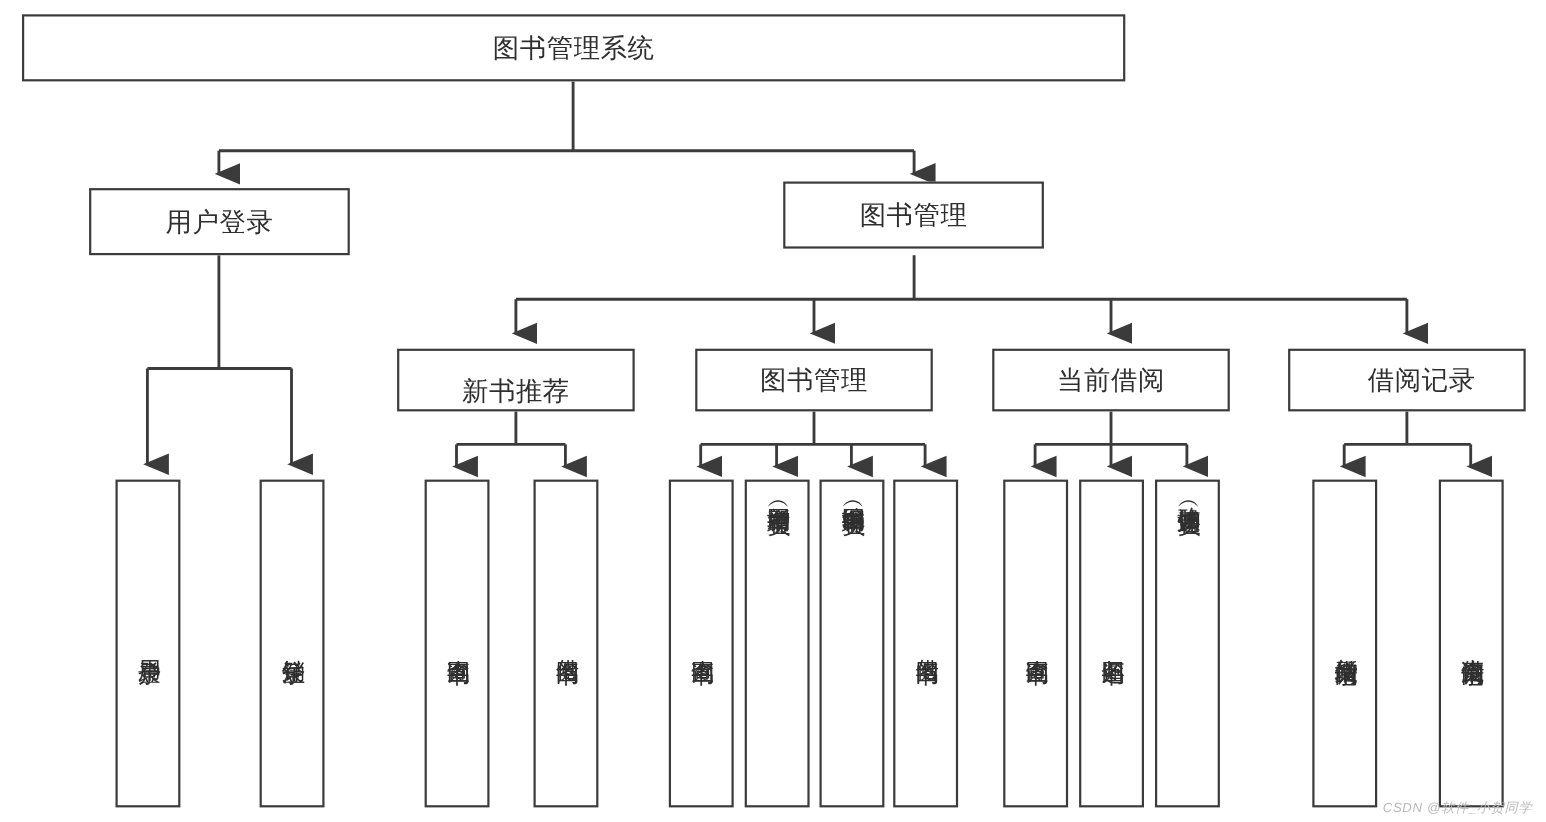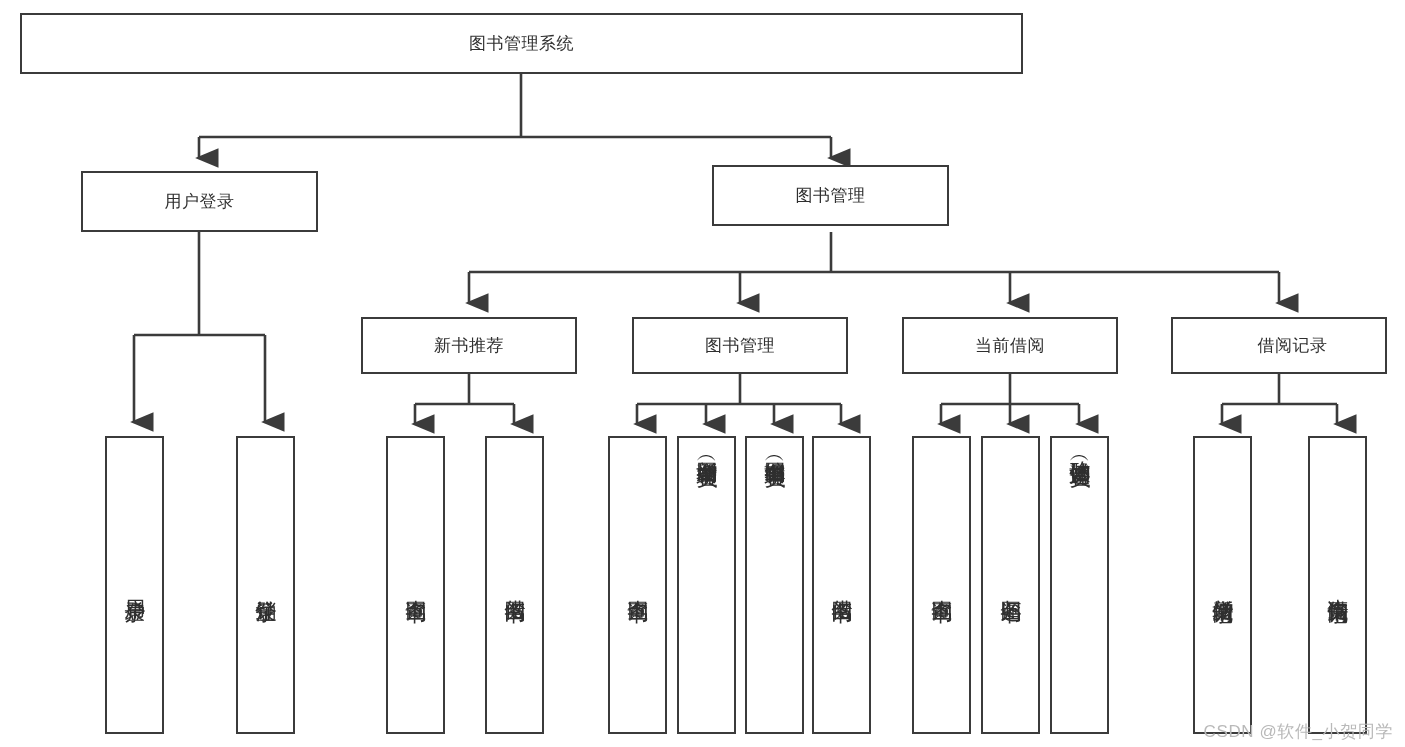--- a/index.html
+++ b/index.html
@@ -29,21 +29,21 @@
     position: absolute;
     box-sizing: border-box;
     background: #ffffff;
     border: 2.4px solid #3b3b3b;
     display: flex;
     align-items: center;
     justify-content: center;
     color: #2f2f2f;
   }
   .node.horiz {
-    font-size: 17px;
+    font-size: 24px;
     letter-spacing: 0.5px;
   }
   .node.vert {
     writing-mode: vertical-rl;
     text-orientation: upright;
     font-size: 21px;
     line-height: 1.18;
     letter-spacing: 1px;
     padding-top: 6px;
     padding-bottom: 6px;
@@ -54,24 +54,25 @@
     justify-content: center;
   }
   .label {
     display: block;
     white-space: pre-line;
   }
   .watermark {
     position: absolute;
     right: 12px;
     bottom: 4px;
-    font-size: 17px;
+    font-size: 12px;
     color: #b9b9b9;
     letter-spacing: 0.6px;
     white-space: nowrap;
+    font-style: italic;
   }
 </style>
 </head>
 <body>
 
 <div id="canvas">
 
   <svg class="edges" viewBox="0 0 1405 747">
     <defs>
       <marker id="arrow" viewBox="0 0 12 12" refX="6" refY="10" markerWidth="9" markerHeight="9" orient="auto-start-reverse">
@@ -126,21 +127,21 @@
     <span class="label">图书管理系统</span>
   </div>
 
   <div class="node horiz" style="left:81px; top:171px; width:237px; height:61px;">
     <span class="label">用户登录</span>
   </div>
   <div class="node horiz" style="left:712px; top:165px; width:237px; height:61px;">
     <span class="label">图书管理</span>
   </div>
 
-  <div class="node horiz" style="left:361px; top:317px; width:216px; height:57px;">
+  <div class="node horiz" style="left:361px; top:317px; width:216px; height:57px;align-items:flex-end;">
     <span class="label">新书推荐</span>
   </div>
   <div class="node horiz" style="left:632px; top:317px; width:216px; height:57px;">
     <span class="label">图书管理</span>
   </div>
   <div class="node horiz" style="left:902px; top:317px; width:216px; height:57px;">
     <span class="label">当前借阅</span>
   </div>
   <div class="node horiz" style="left:1171px; top:317px; width:216px; height:57px;padding-left:27px;">
     <span class="label">借阅记录</span>

